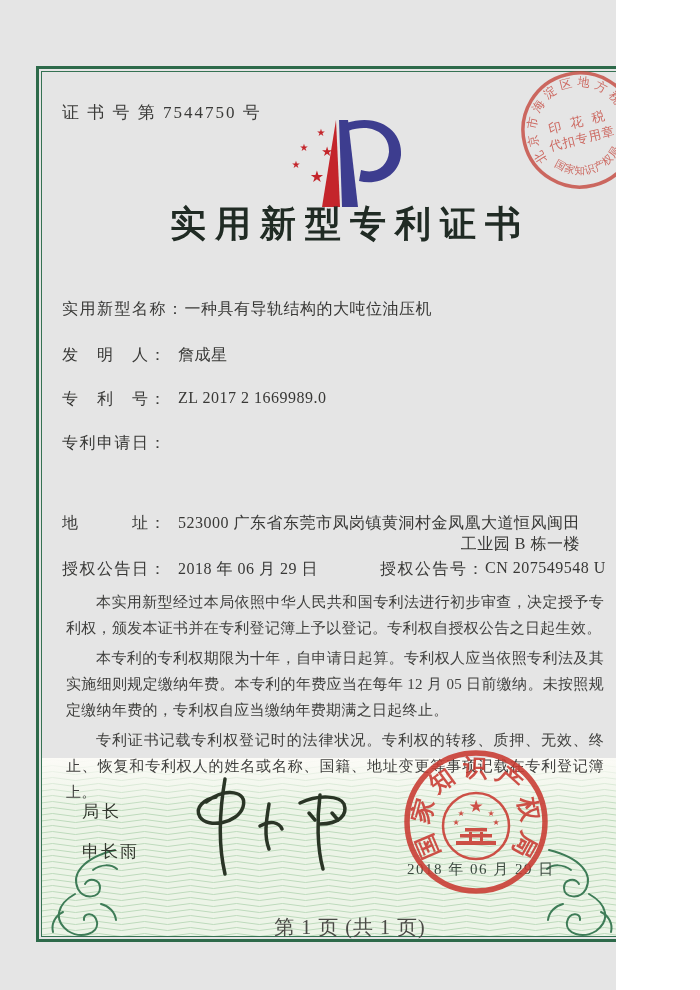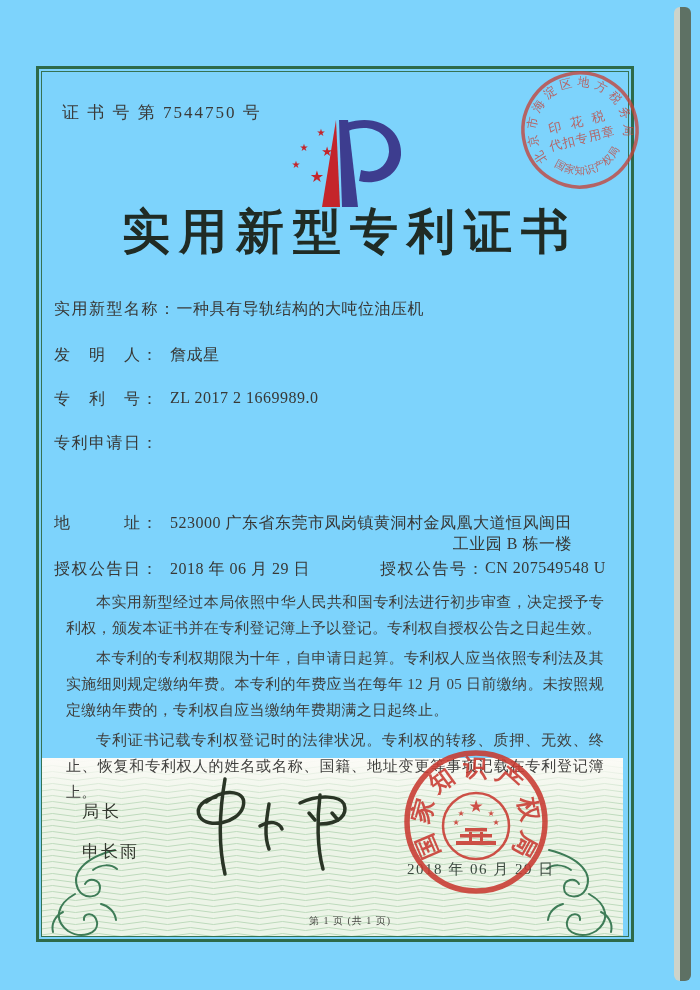--- a/index.html
+++ b/index.html
@@ -1,18 +1,18 @@
 <!DOCTYPE html>
 <html><head>
 <meta charset="utf-8">
 <style>
   html,body{margin:0;padding:0;background:#ffffff;}
   .page{
-    position:relative;width:700px;height:990px;overflow:hidden;
-    background:#7dd3fc;
+    position:relative;width:616px;height:990px;overflow:hidden;
+    background:#e5e5e5;
     font-family:"Liberation Serif","DejaVu Serif",serif;
     color:#3d3d3b;
   }
   
   .scan-edge{
     position:absolute;left:674px;top:7px;width:17px;height:974px;
     background:linear-gradient(to right,#cdd3ca 0 35%,#5e7164 35% 100%);
     border-radius:6px;
   }
   
@@ -30,23 +30,23 @@
   }
   .flourish{position:absolute;width:82px;height:94px;}
   .flourish.left{left:41px;top:844px;}
   .flourish.right{left:541px;top:844px;transform:scaleX(-1);}
   .cert-no{
     position:absolute;left:62px;top:101px;font-size:17px;letter-spacing:2px;color:#3a3a38;
   }
   .logo{position:absolute;left:281px;top:110px;width:132px;height:102px;}
   .title{
     position:absolute;left:0;top:200px;width:700px;text-align:center;
-    font-size:48px;font-weight:700;letter-spacing:9px;color:#202b24;
-  }
-  .field-row{position:absolute;left:54px;display:flex;font-size:16px;color:#383836;}
+    font-size:36px;font-weight:700;letter-spacing:9px;color:#202b24;
+  }
+  .field-row{position:absolute;left:62px;display:flex;font-size:16px;color:#383836;}
   .field-row .lbl{flex:0 0 116px;letter-spacing:1.5px;white-space:pre;}
   .field-row .val{letter-spacing:0.5px;text-align:right;}
   .row-name{top:299px;}
   .row-inventor{top:345px;}
   .row-patno{top:389px;}
   .row-filing{top:433px;gap:40px;}
   .row-patentee{top:476px;}
   .row-address{top:513px;width:545px;}
   .row-grantdate{top:559px;}
   .row-grantno{top:559px;left:380px;}
@@ -59,21 +59,21 @@
   .signer{position:absolute;left:82px;top:800px;font-size:17px;color:#33382f;letter-spacing:3px;}
   .signer .name{margin-top:17px;letter-spacing:2px;}
   .signature{position:absolute;left:172px;top:772px;width:195px;height:108px;}
   .seal{position:absolute;left:396px;top:742px;width:160px;height:160px;}
   .seal-date{
     position:absolute;left:407px;top:860px;font-size:15px;color:#3c4a40;letter-spacing:1.5px;
   }
   .tax-stamp{position:absolute;left:516px;top:66px;width:128px;height:128px;transform:rotate(-14deg);}
   .footer{
     position:absolute;left:0;top:914px;width:700px;text-align:center;
-    font-size:10px;color:#4a4a46;letter-spacing:1px;
+    font-size:20px;color:#4a4a46;letter-spacing:1px;
   }
 </style>
 </head>
 <body>
 
 <div class="page">
 
   <div class="wave-band">
     <svg width="100%" height="100%" preserveAspectRatio="none">
       <defs>

